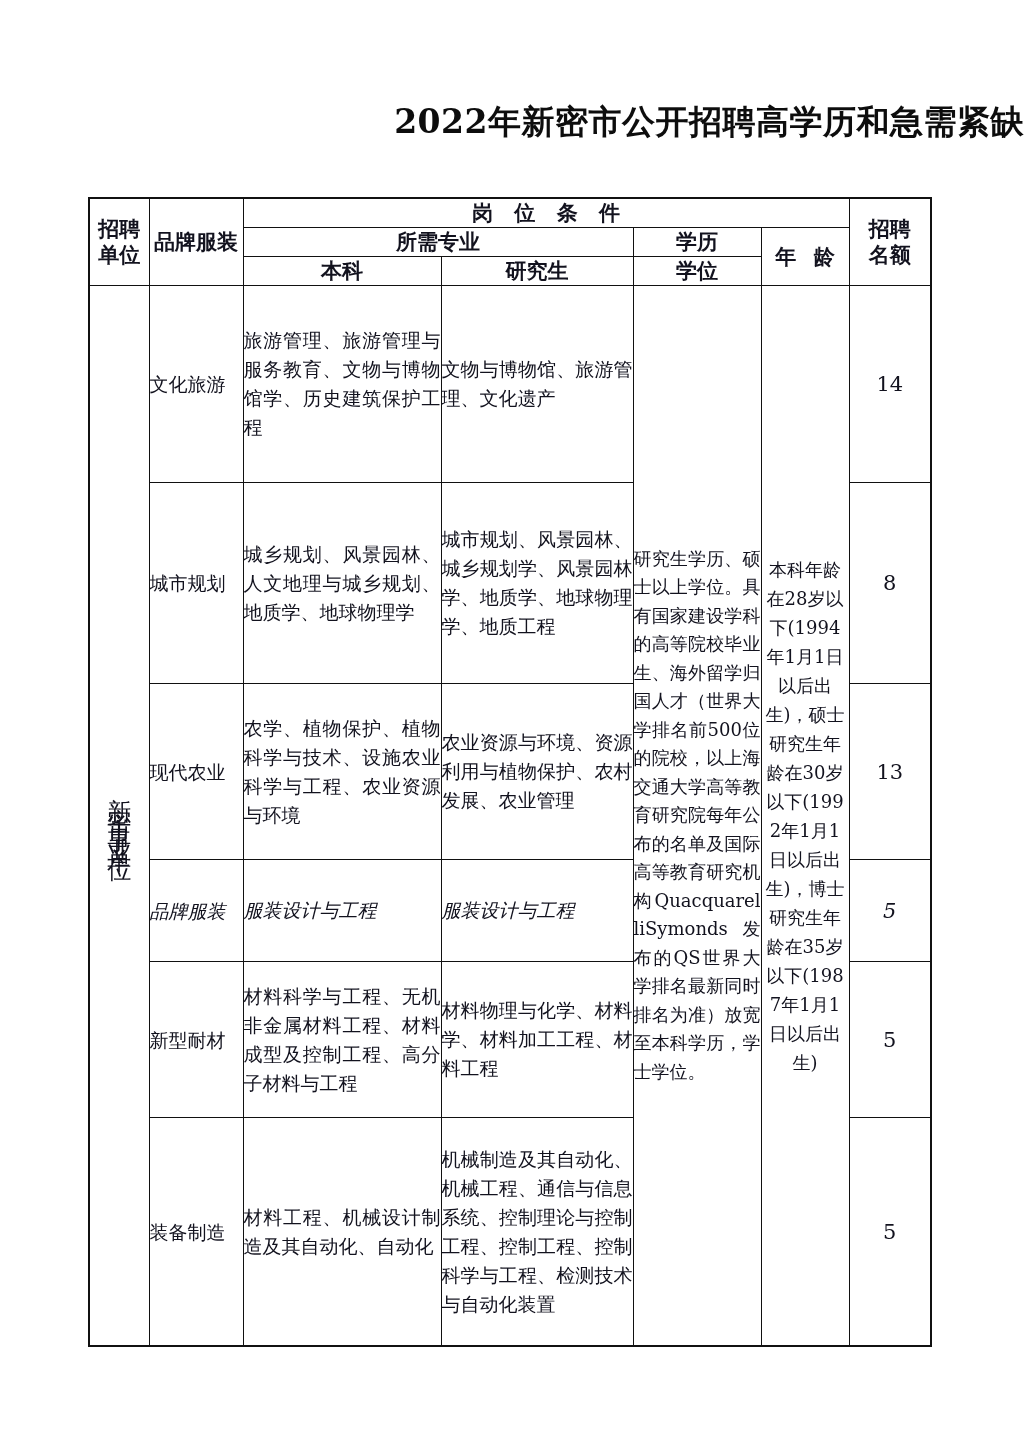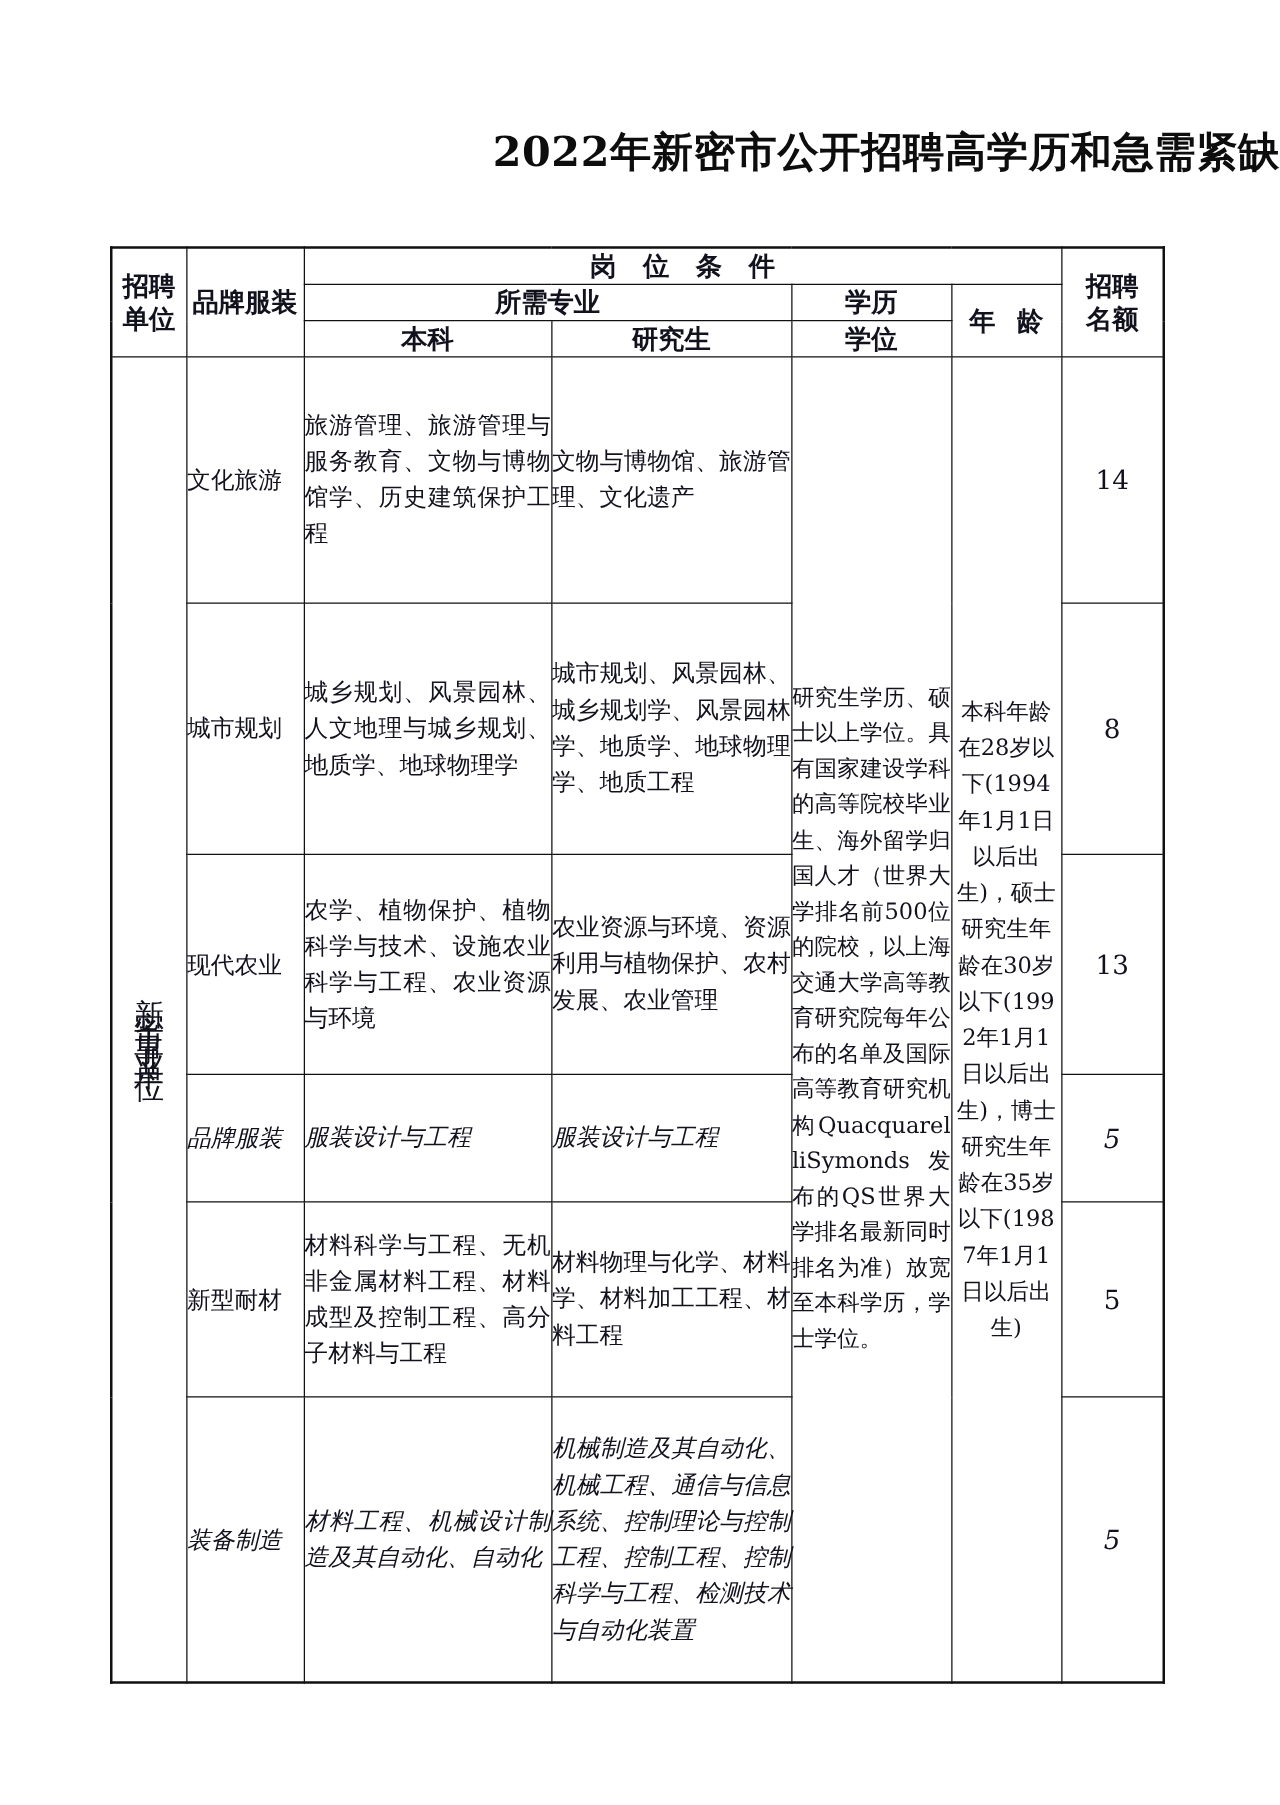--- a/index.html
+++ b/index.html
@@ -144,21 +144,21 @@
     padding: 3px 2px;
     word-break: break-all;
   }
 
   
   tr.r1 td { height: 196px; }
   tr.r2 td { height: 200px; }
   tr.r3 td { height: 175px; }
   tr.r4 td { height: 101px; font-style: italic; }
   tr.r5 td { height: 155px; }
-  tr.r6 td { height: 227px; font-style: italic; }
+  tr.r6 td { height: 227px; }
 </style>
 </head>
 <body>
 
 <div class="doc-title">
   <span class="tline">2022年新密市公开招聘高学历和急需紧缺</span>
 </div>
 
 <div class="table-wrap">
   <table class="plan">

